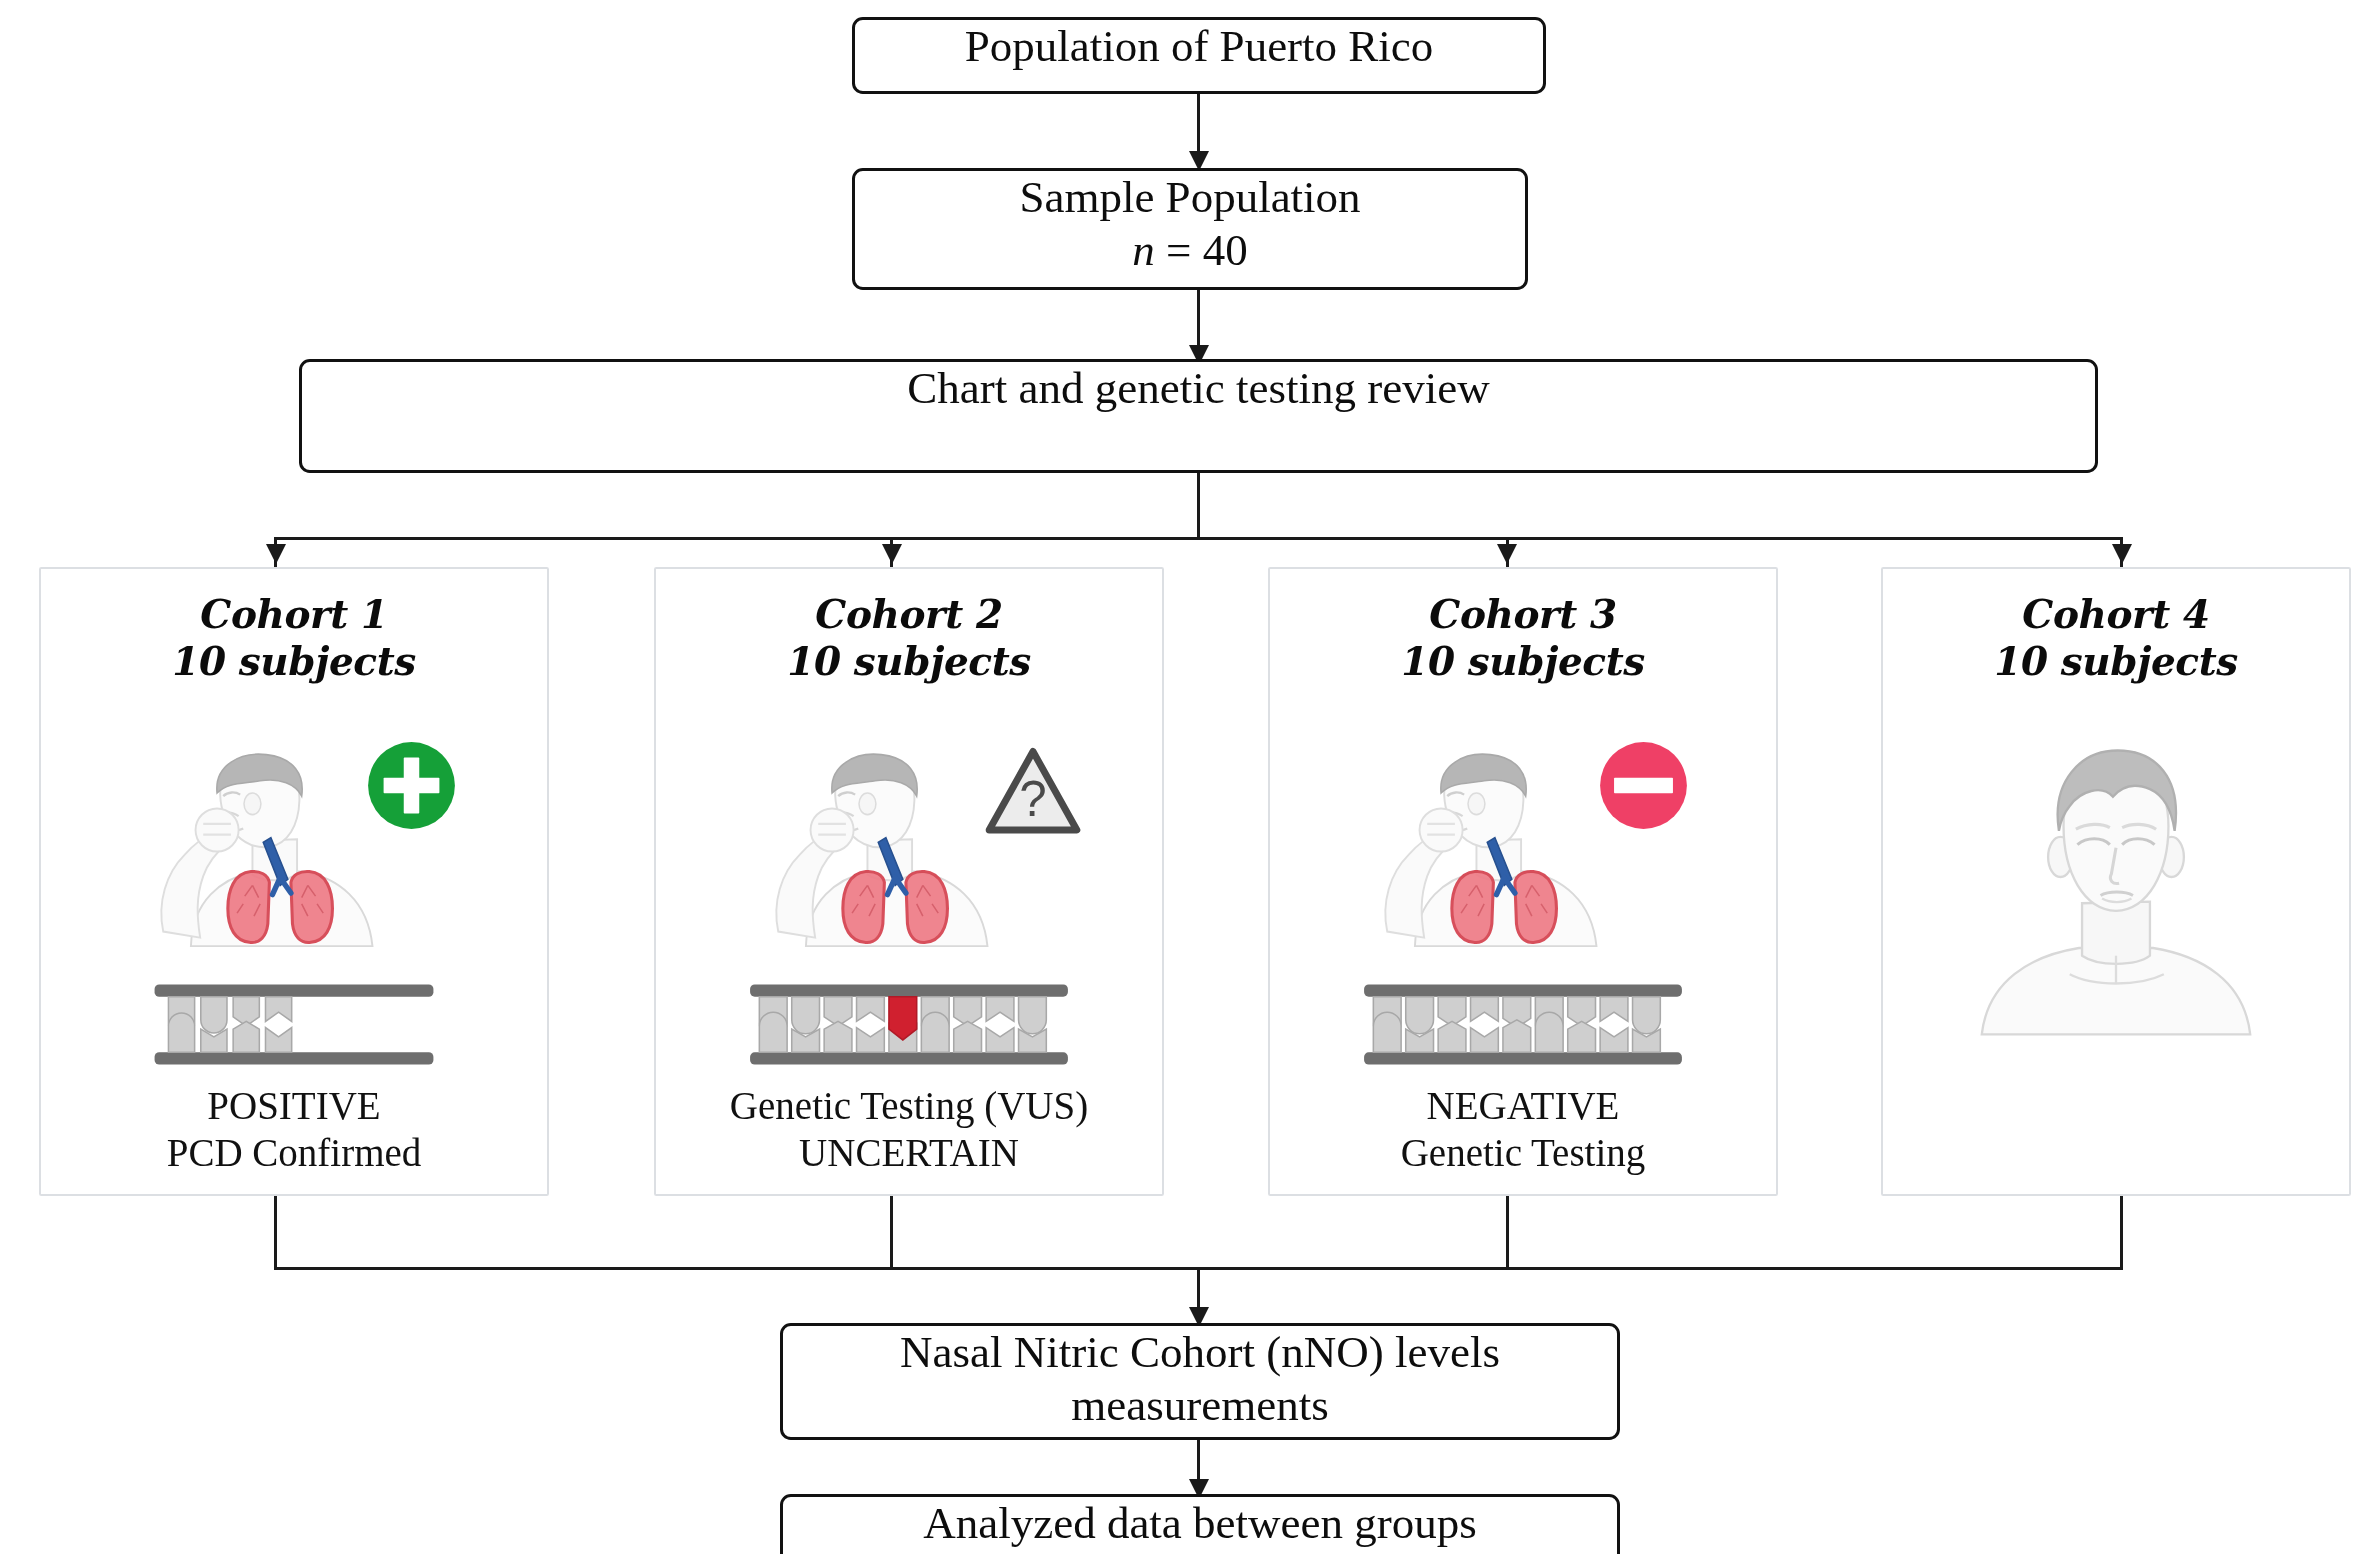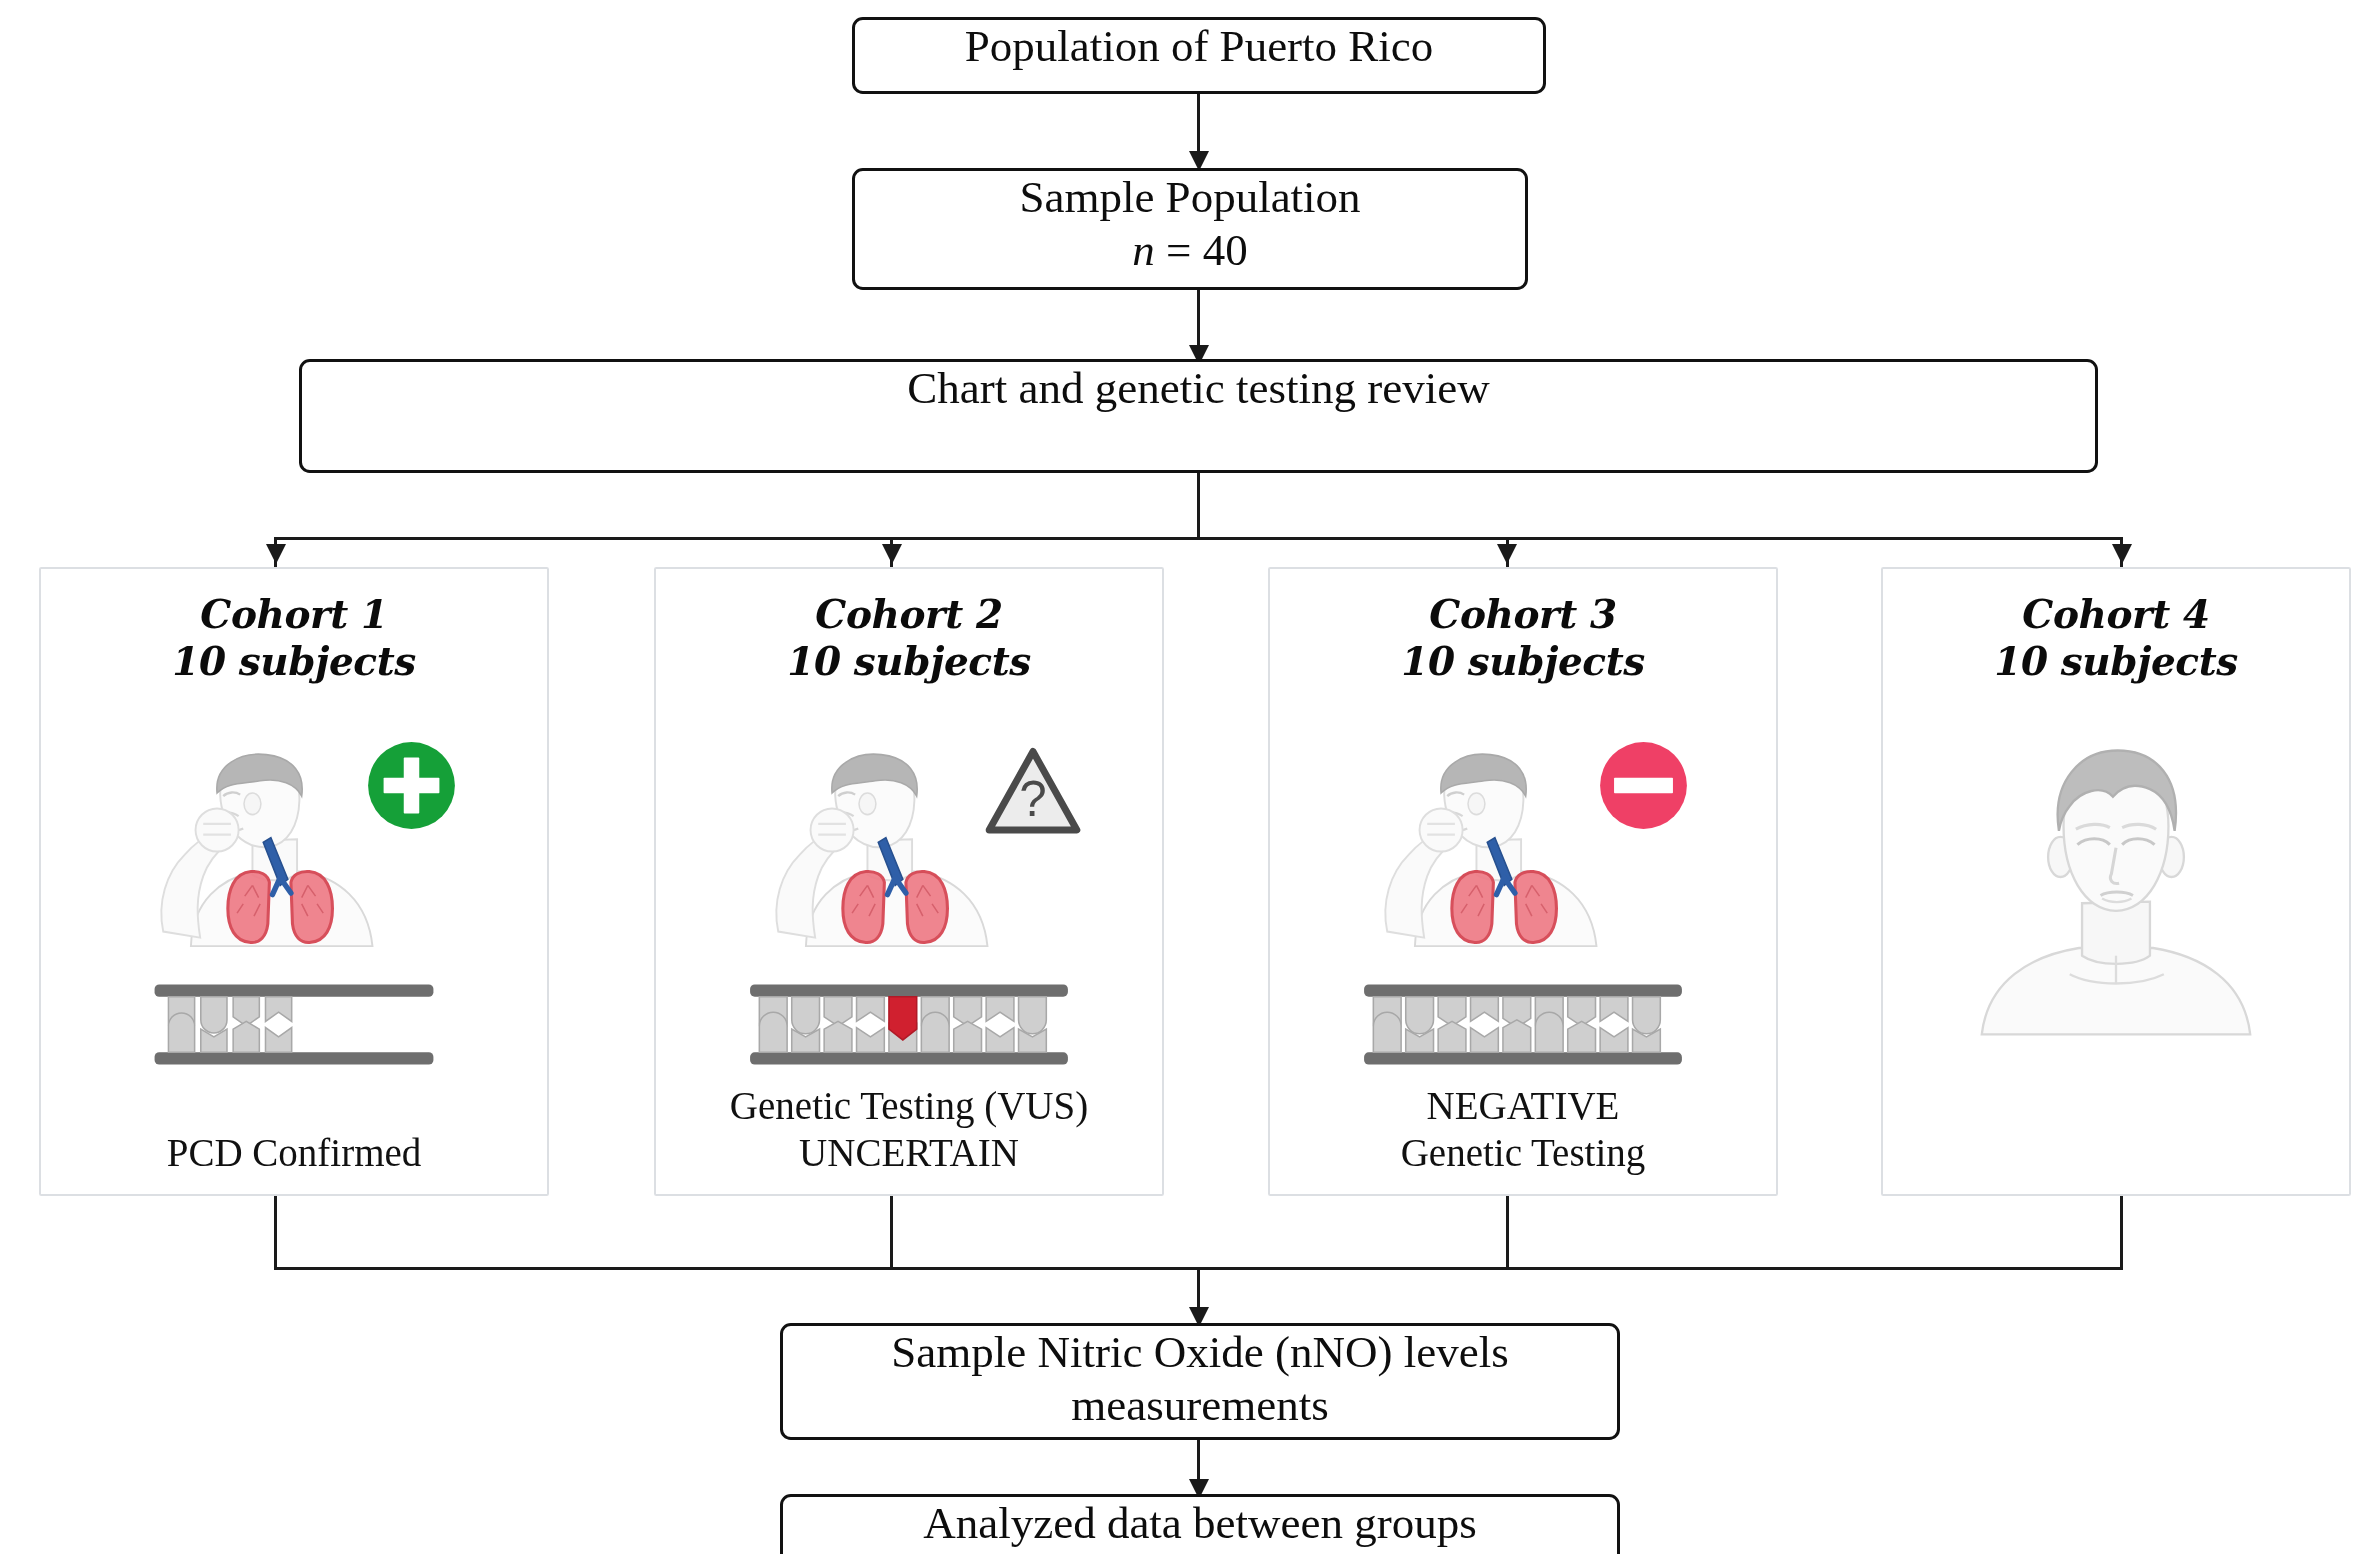--- a/index.html
+++ b/index.html
@@ -225,20 +225,21 @@
           <path d="M64 96 h34 v-30 l-17 10 l-17 -10 z"></path>
           <path d="M106 24 h34 v26 l-17 12 l-17 -12 z"></path>
           <path d="M106 96 h34 v-30 l-17 -10 l-17 10 z"></path>
           <path d="M148 24 h34 v32 l-17 -12 l-17 12 z"></path>
           <path d="M148 96 h34 v-32 l-17 12 l-17 -12 z"></path>
         </g>
       </svg>
     </div>
 
     <div class="cohort-caption">
+      <span class="cap-line">POSITIVE</span>
       <span class="cap-line">PCD Confirmed</span>
     </div>
   </div>
 
   <div class="cohort" style="left:654px; top:567px; width:510px; height:629px;">
     <div class="cohort-title">
       <span>Cohort 2</span><br>
       <span>10 subjects</span>
     </div>
 
@@ -419,21 +420,21 @@
 
   <div class="conn v-line" style="left:274px; top:1196px; height:74px;"></div>
   <div class="conn v-line" style="left:890px; top:1196px; height:74px;"></div>
   <div class="conn v-line" style="left:1506px; top:1196px; height:74px;"></div>
   <div class="conn v-line" style="left:2120px; top:1196px; height:74px;"></div>
   <div class="conn h-line" style="left:274px; top:1267px; width:1849px;"></div>
   <div class="conn v-line" style="left:1197px; top:1267px; height:51px;"></div>
   <div class="arrow-head" style="left:1189px; top:1307px;"></div>
 
   <div class="flowbox" style="left:780px; top:1323px; width:840px; height:117px;">
-    <span>Sample Nitric Oxide (nNO) levels</span>
+    <span>Nasal Nitric Cohort (nNO) levels</span>
     <span class="line2">measurements</span>
   </div>
 
   <div class="conn v-line" style="left:1197px; top:1440px; height:49px;"></div>
   <div class="arrow-head" style="left:1189px; top:1479px;"></div>
 
   <div class="flowbox" style="left:780px; top:1494px; width:840px; height:74px;">
     <span>Analyzed data between groups</span>
   </div>
 

